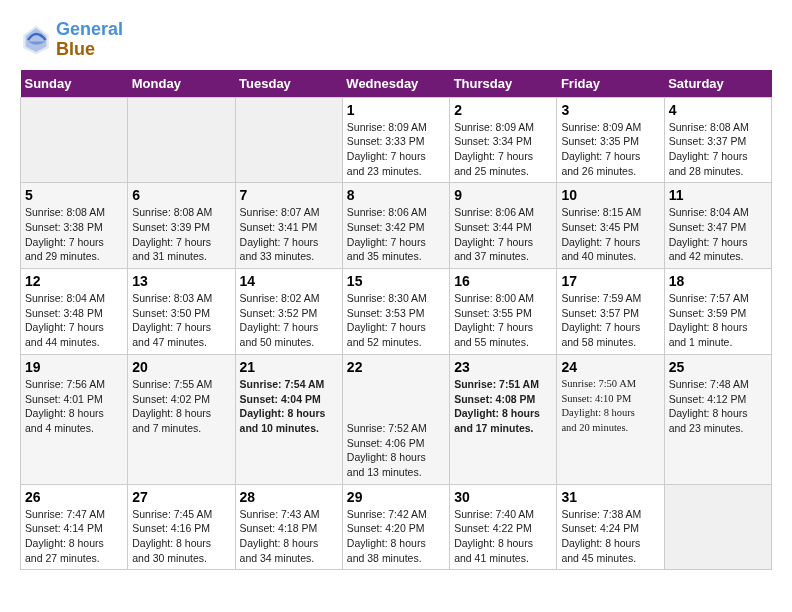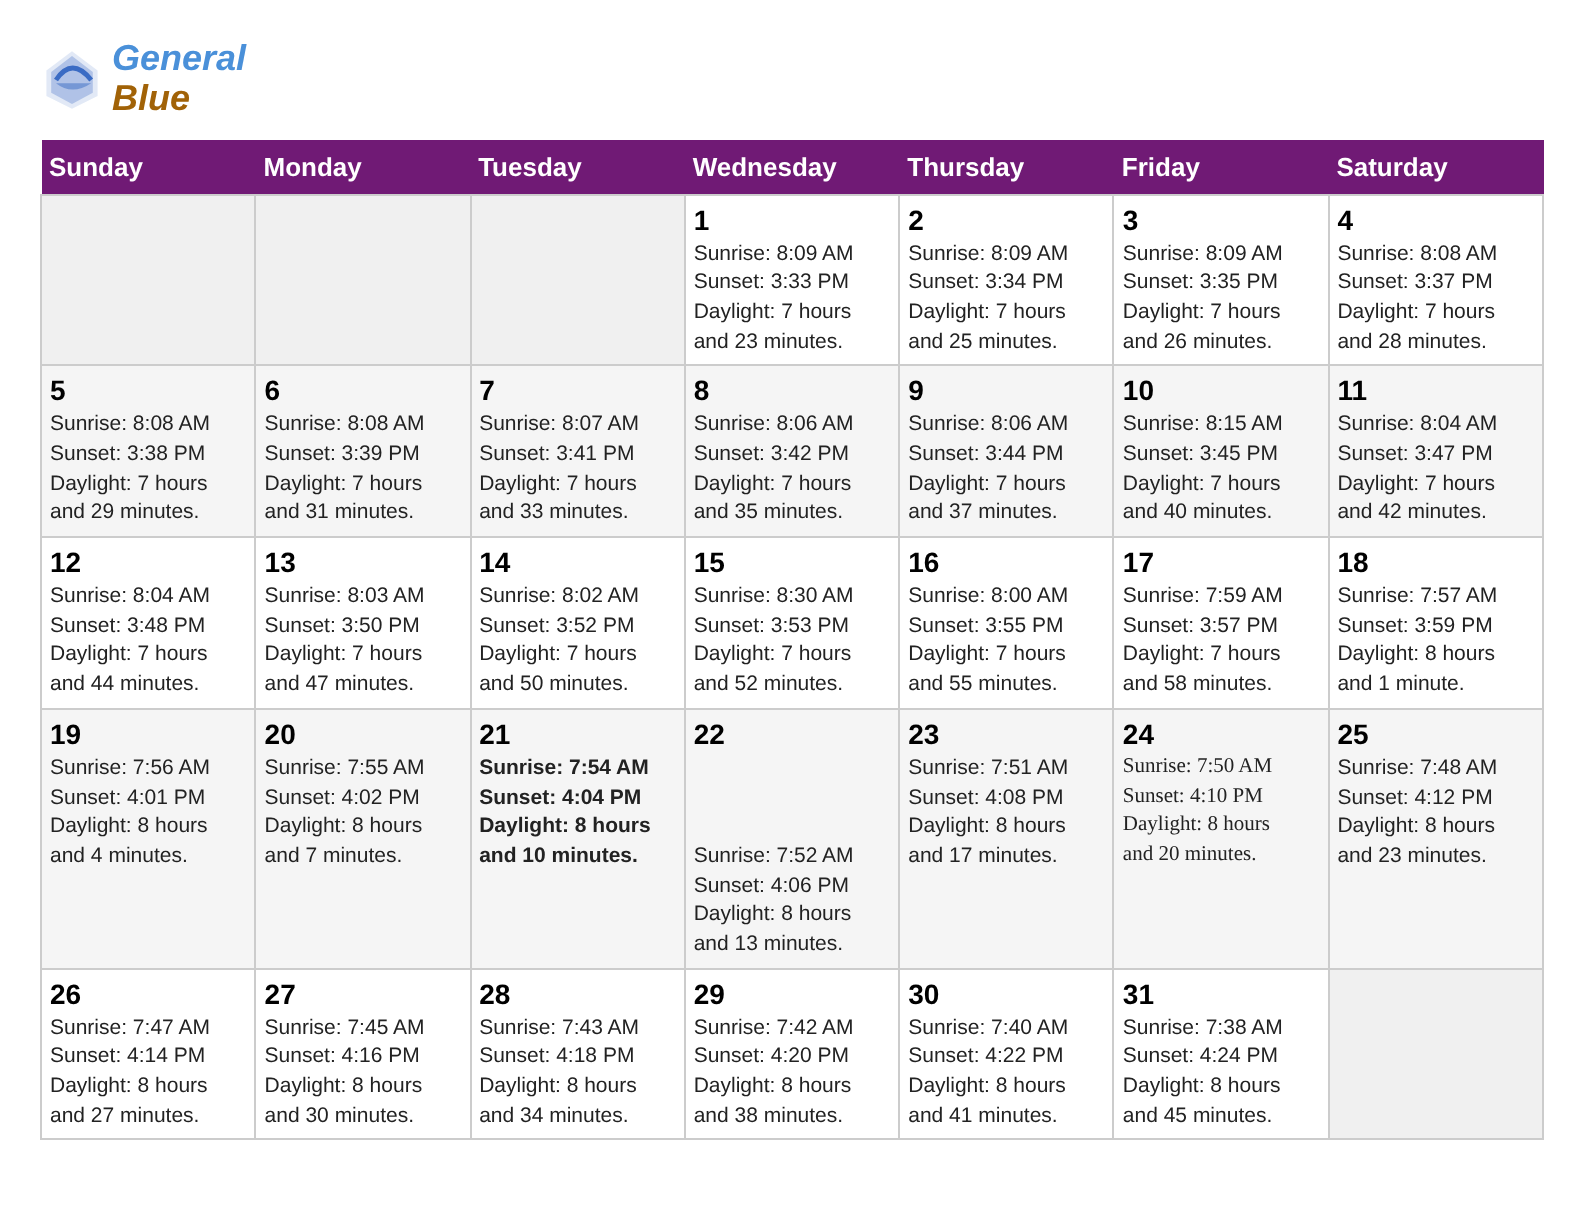--- a/index.html
+++ b/index.html
@@ -8,21 +8,20 @@
       background: #fff;
       width: 792px;
       min-height: 612px;
       padding: 20px;
     }
     .header {
       display: flex;
       justify-content: space-between;
       align-items: center;
       margin-bottom: 10px;
-      font-style: italic;
     }
     .logo {
       display: flex;
       align-items: center;
       gap: 4px;
     }
     .logo-text {
       font-size: 18px;
       font-weight: bold;
       color: #1a3a5c;
@@ -283,21 +282,21 @@
         </td>
         <td>
           <span class="day-num">22</span>
           <div class="day-info" style="white-space: pre-line; margin-top: 46px;">Sunrise: 7:52 AM
 Sunset: 4:06 PM
 Daylight: 8 hours
 and 13 minutes.</div>
         </td>
         <td>
           <span class="day-num">23</span>
-          <div class="day-info" style="white-space: pre-line;">Sunrise: 7:51 AM
+          <div class="day-info" style="white-space: pre-line; font-weight: bold;">Sunrise: 7:51 AM
 Sunset: 4:08 PM
 Daylight: 8 hours
 and 17 minutes.</div>
         </td>
         <td>
           <span class="day-num">24</span>
           <div class="day-info" style="white-space: pre-line; font-family: Liberation Serif, serif;">Sunrise: 7:50 AM
 Sunset: 4:10 PM
 Daylight: 8 hours
 and 20 minutes.</div>

